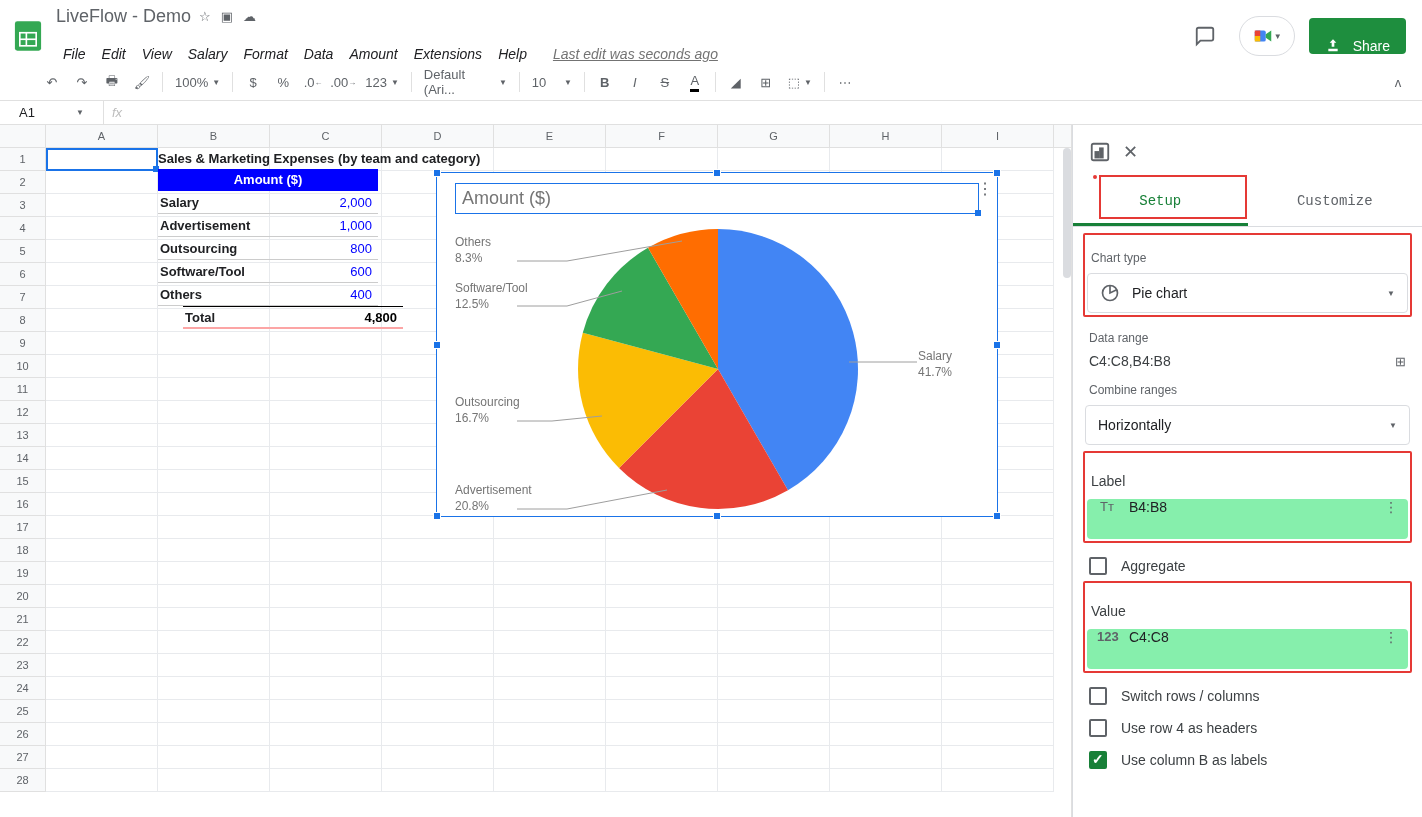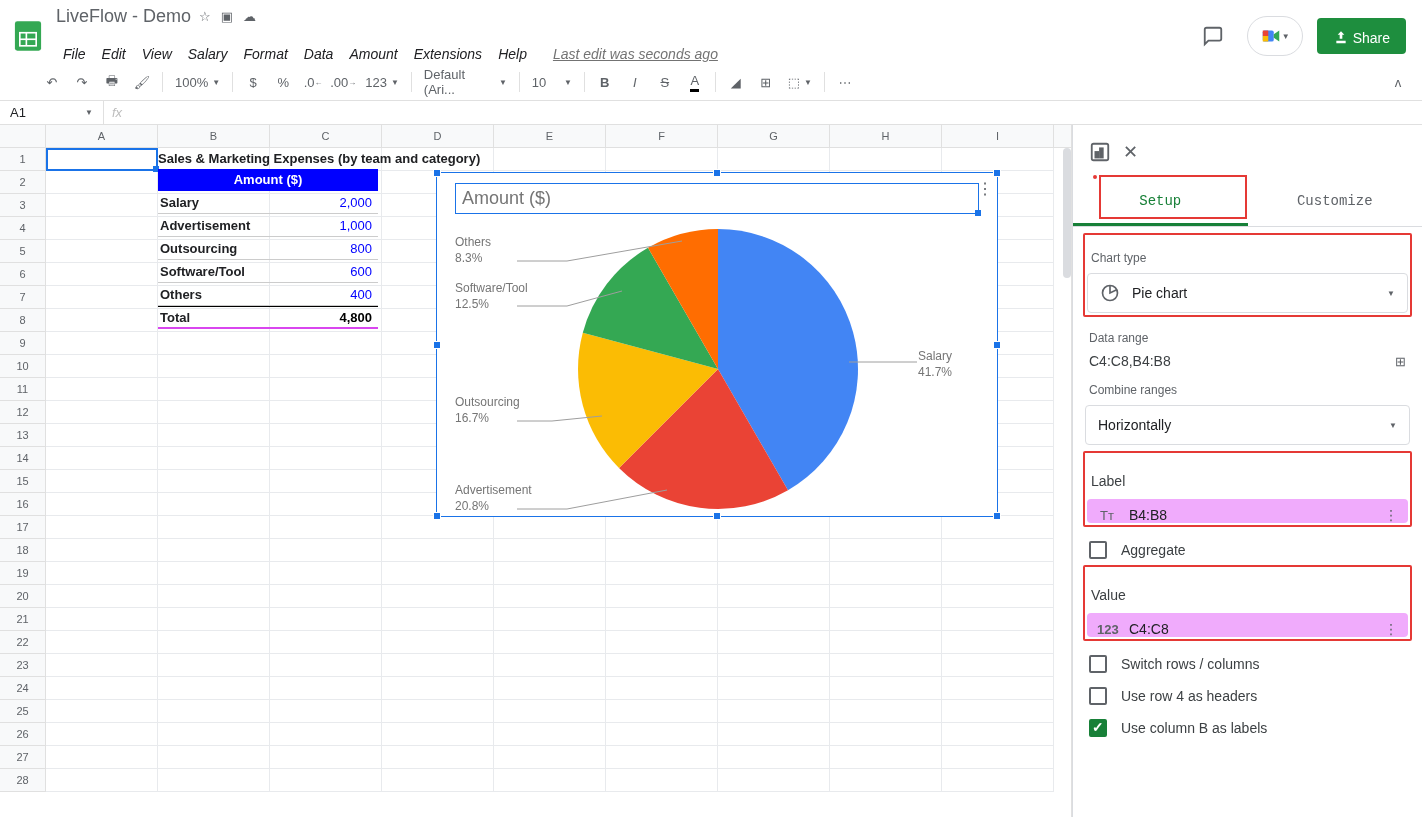--- a/index.html
+++ b/index.html
@@ -13,35 +13,35 @@
 .title-row { display: flex; align-items: center; gap: 8px; }
 .doc-title { font-size: 18px; color: #5f6368; }
 .title-icons { display: flex; gap: 10px; align-items: center; color: #5f6368; }
 .title-icons span { cursor: pointer; }
 .menubar { display: flex; gap: 2px; font-size: 14px; color: #202124; margin-top: 15px; font-style: italic; }
 .menubar span { padding: 4px 7px; cursor: pointer; border-radius: 4px; }
 .last-edit { color: #737373; text-decoration: underline; font-size: 14px; margin-left: 10px; }
 .header-right { display: flex; align-items: center; gap: 14px; }
 .hr-icon { width: 40px; height: 40px; display: flex; align-items: center; justify-content: center; border-radius: 50%; cursor: pointer; color: #5f6368; }
 .meet-icon { position: relative; display: flex; align-items: center; }
-.share-btn { background: #1e8e3e; color: #fff; border: none; border-radius: 4px; height: 36px; padding: 12px 16px; font-size: 14px; font-weight: 500; display: flex; align-items: flex-start; gap: 4px; cursor: pointer; }
+.share-btn { background: #1e8e3e; color: #fff; border: none; border-radius: 4px; height: 36px; padding: 0 16px; font-size: 14px; font-weight: 500; display: flex; align-items: flex-end; gap: 12px; cursor: pointer; }
 
 
 .toolbar { height: 37px; border-bottom: 1px solid #e0e0e0; display: flex; align-items: center; padding: 0 10px 0 38px; gap: 2px; color: #5f6368; }
 .tb-btn { min-width: 28px; height: 28px; display: flex; align-items: center; justify-content: center; border-radius: 2px; cursor: pointer; }
 .tb-sep { width: 1px; height: 20px; background: #e0e0e0; margin: 0 4px; }
 .tb-combo { display: flex; align-items: center; gap: 4px; padding: 0 6px; cursor: pointer; font-size: 13px; }
 .tb-font { width: 95px; display: flex; justify-content: space-between; }
 .tb-size { width: 52px; display: flex; justify-content: space-between; }
 .caret-sm { font-size: 8px; color: #5f6368; }
 .toolbar-right { margin-left: auto; }
 
 
 .formula-bar { height: 24px; border-bottom: 1px solid #e0e0e0; display: flex; align-items: center; font-size: 13px; }
-.name-box { width: 104px; border-right: 1px solid #e0e0e0; padding: 0 10px; display: flex; align-items: center; justify-content: space-between; height: 100%; }
+.name-box { width: 104px; border-right: 1px solid #e0e0e0; padding: 0 19px; display: flex; align-items: center; justify-content: space-between; height: 100%; }
 .fx { padding: 0 8px; color: #bdbdbd; font-style: italic; }
 
 
 .main { display: flex; height: calc(817px - 64px - 37px - 24px); }
 .grid-wrap { flex: 1; position: relative; overflow: hidden; border-right: 1px solid #e0e0e0; }
 .col-headers { display: flex; height: 23px; background: #f8f9fa; border-bottom: 1px solid #e0e0e0; }
 .corner { width: 46px; border-right: 1px solid #e0e0e0; }
 .col-h { width: 112px; border-right: 1px solid #e0e0e0; display: flex; align-items: center; justify-content: center; font-size: 11px; color: #5f6368; }
 .rows { position: relative; }
 .row { display: flex; height: 23px; }
@@ -52,21 +52,21 @@
 .selected-cell::after { content: ''; position: absolute; right: -3px; bottom: -3px; width: 6px; height: 6px; background: #1a73e8; }
 
 
 .data-table { position: absolute; top: 23px; left: 158px; font-size: 13px; }
 .dt-title { font-weight: bold; padding: 3px 0; }
 .dt-header { background: #0000ff; color: #fff; text-align: center; font-weight: bold; height: 22px; line-height: 22px; width: 220px; }
 .dt-row { display: flex; height: 23px; align-items: center; border-bottom: 1px solid #ccc; width: 220px; }
 .dt-label { width: 130px; font-weight: bold; padding-left: 2px; }
 .dt-val { width: 88px; text-align: right; color: #0000ff; padding-right: 4px; }
 .dt-total .dt-val { color: #000; font-weight: bold; }
-.dt-total { border-top: 1px solid #000; border-bottom: 2px solid #d946ef; }
+.dt-total { border-top: 1px solid #000; border-bottom: 2px solid #fca5a5; margin-left: 25px; }
 
 
 .chart-box { position: absolute; top: 47px; left: 436px; width: 562px; height: 345px; border: 1px solid #1a73e8; background: #fff; }
 .chart-handle { position: absolute; width: 8px; height: 8px; background: #1a73e8; border: 1px solid #fff; }
 .chart-title { position: absolute; top: 10px; left: 18px; right: 18px; border: 1px solid #1a73e8; padding: 4px 6px; font-size: 18px; color: #757575; background: #fff; }
 .chart-title::after { content: ''; position: absolute; right: -3px; bottom: -3px; width: 6px; height: 6px; background: #1a73e8; }
 .chart-menu { position: absolute; top: 6px; right: 4px; color: #5f6368; cursor: pointer; font-size: 16px; }
 .pie-wrap { position: absolute; top: 48px; left: 0; right: 0; bottom: 0; }
 .slice-label { position: absolute; font-size: 12px; color: #757575; line-height: 1.3; }
 .slice-label .name { display: block; }
@@ -81,21 +81,21 @@
 .sb-tab { flex: 1; text-align: center; padding: 14px 0; font-size: 14px; cursor: pointer; color: #5f6368; }
 .sb-tab.active { color: #188038; border-bottom: 3px solid #188038; font-weight: 500; }
 .sb-body { padding: 0 12px 20px 12px; }
 .sb-label { font-size: 12px; color: #5f6368; margin: 14px 0 8px 4px; }
 .sb-select { border: 1px solid #dadce0; border-radius: 4px; height: 40px; display: flex; align-items: center; padding: 0 12px; cursor: pointer; justify-content: space-between; font-size: 14px; }
 .sb-select-icon { display: flex; align-items: center; gap: 12px; }
 .sb-range-row { display: flex; align-items: center; justify-content: space-between; padding: 0 4px; }
 .sb-range-val { font-size: 14px; color: #3c4043; }
 .sb-grid-icon { cursor: pointer; color: #5f6368; }
 .sb-section-title { font-size: 14px; color: #3c4043; margin: 18px 0 10px 4px; }
-.sb-chip { background: #f0abfc; border-radius: 4px; height: 24px; display: flex; align-items: flex-end; padding: 0 10px; gap: 12px; font-size: 14px; }
+.sb-chip { background: #86efac; border-radius: 4px; height: 40px; display: flex; align-items: flex-start; padding: 0 10px; gap: 12px; font-size: 14px; }
 .sb-chip-icon { font-size: 13px; color: #5f6368; width: 20px; text-align: center; }
 .sb-chip-dots { margin-left: auto; color: #5f6368; cursor: pointer; }
 .sb-check { display: flex; align-items: center; gap: 14px; margin: 14px 0 0 4px; font-size: 14px; color: #3c4043; }
 .sb-check .box { width: 18px; height: 18px; border: 2px solid #5f6368; border-radius: 2px; }
 .sb-check .box.checked { background: #188038; border-color: #188038; position: relative; }
 .sb-check .box.checked::after { content: '✓'; color: #fff; position: absolute; top: -2px; left: 1px; font-size: 14px; font-weight: bold; }
 .red-box { border: 2px solid #e53935; border-radius: 2px; padding: 2px; margin: 6px -2px; }
 .red-box2 { border: 2px solid #e53935; border-radius: 2px; }
 .scroll-marker { position: absolute; right: 0; top: 23px; width: 8px; height: 130px; background: #dadce0; border-radius: 4px; }
 </style>

